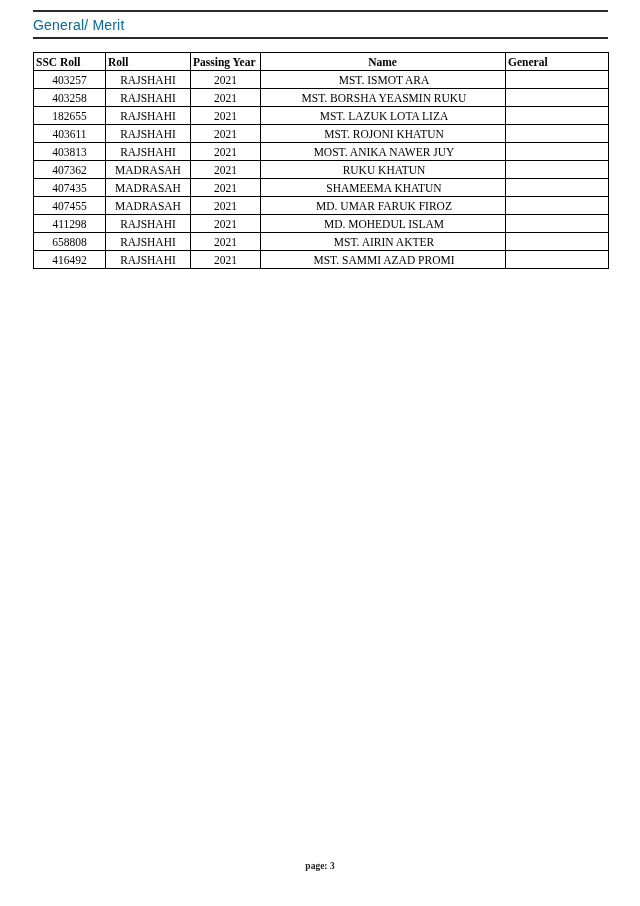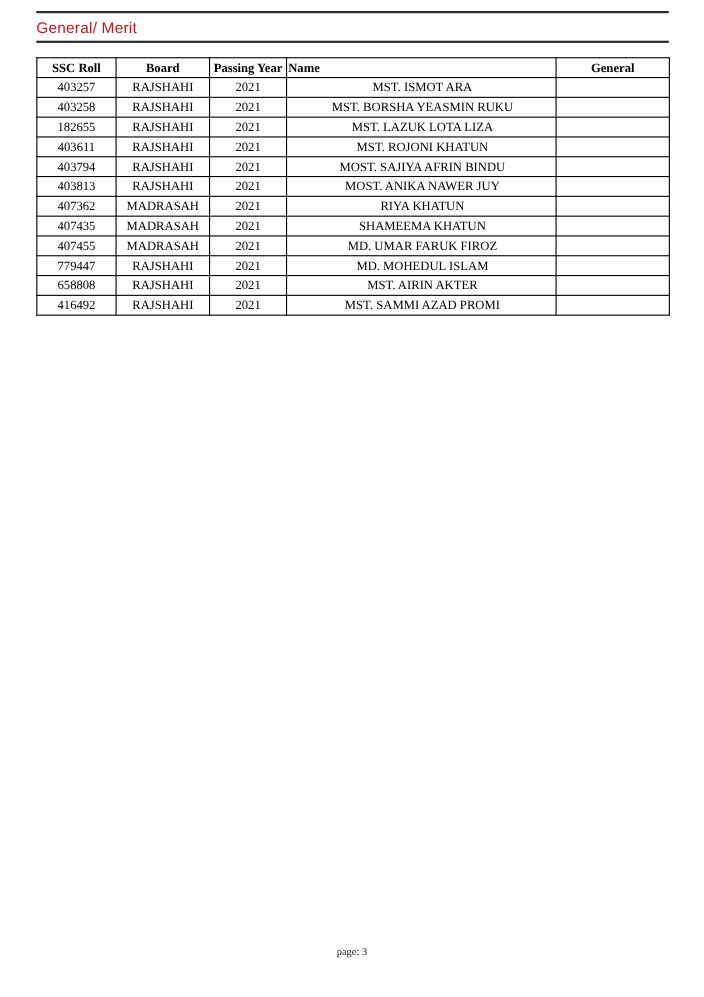--- a/index.html
+++ b/index.html
@@ -25,21 +25,21 @@
   }
   .rule-top { top: 10px; }
   .rule-title { top: 37px; }
   .section-title {
     position: absolute;
     left: 33px;
     top: 16px;
     font-family: "Liberation Sans", sans-serif;
     font-size: 14px;
     line-height: 18px;
-    color: #b91c1c;
+    color: #0369a1;
     letter-spacing: 0.2px;
   }
   table.merit-table {
     position: absolute;
     left: 33px;
     top: 52px;
     width: 575px;
     border-collapse: collapse;
     table-layout: fixed;
   }
@@ -49,34 +49,35 @@
     font-size: 11.5px;
     line-height: 12px;
     height: 17px;
     padding: 0 2px;
     overflow: hidden;
     white-space: nowrap;
     vertical-align: middle;
   }
   .merit-table th {
     font-weight: bold;
-    text-align: center;
+    text-align: left;
   }
-  .merit-table th.col-name { text-align: left; padding-left: 1px; }
+  .merit-table th.col-name { text-align: center; padding-left: 1px; }
   .merit-table td { text-align: center; }
   .merit-table td.cell-name { text-align: center; padding-left: 4px; }
   .footer {
     position: absolute;
     top: 861px;
     left: 0;
     width: 100%;
     text-align: center;
     font-family: "Liberation Serif", serif;
     font-size: 9.5px;
     color: #222222;
+    font-weight: bold;
   }
 </style>
 </head>
 <body>
 
 <div class="page">
 
   <div class="rule rule-top"></div>
 
   <div class="section-title">General/ Merit</div>
@@ -87,21 +88,21 @@
     <colgroup>
       <col style="width:72px">
       <col style="width:85px">
       <col style="width:70px">
       <col style="width:245px">
       <col style="width:103px">
     </colgroup>
     <thead>
       <tr>
         <th>SSC Roll</th>
-        <th>Board</th>
+        <th>Roll</th>
         <th>Passing Year</th>
         <th class="col-name">Name</th>
         <th>General</th>
       </tr>
     </thead>
     <tbody id="table-body">
         <tr>
           <td class="cell-roll">403257</td>
           <td class="cell-board">RAJSHAHI</td>
           <td class="cell-year">2021</td>
@@ -123,56 +124,49 @@
           <td class="cell-remarks"></td>
         </tr>
         <tr>
           <td class="cell-roll">403611</td>
           <td class="cell-board">RAJSHAHI</td>
           <td class="cell-year">2021</td>
           <td class="cell-name">MST. ROJONI KHATUN</td>
           <td class="cell-remarks"></td>
         </tr>
         <tr>
-          <td class="cell-roll">403794</td>
-          <td class="cell-board">RAJSHAHI</td>
-          <td class="cell-year">2021</td>
-          <td class="cell-name">MOST. SAJIYA AFRIN BINDU</td>
-          <td class="cell-remarks"></td>
-        </tr>
-        <tr>
           <td class="cell-roll">403813</td>
           <td class="cell-board">RAJSHAHI</td>
           <td class="cell-year">2021</td>
           <td class="cell-name">MOST. ANIKA NAWER JUY</td>
           <td class="cell-remarks"></td>
         </tr>
         <tr>
           <td class="cell-roll">407362</td>
           <td class="cell-board">MADRASAH</td>
           <td class="cell-year">2021</td>
-          <td class="cell-name">RIYA KHATUN</td>
+          <td class="cell-name">RUKU KHATUN</td>
           <td class="cell-remarks"></td>
         </tr>
         <tr>
           <td class="cell-roll">407435</td>
           <td class="cell-board">MADRASAH</td>
           <td class="cell-year">2021</td>
           <td class="cell-name">SHAMEEMA KHATUN</td>
           <td class="cell-remarks"></td>
         </tr>
         <tr>
           <td class="cell-roll">407455</td>
           <td class="cell-board">MADRASAH</td>
           <td class="cell-year">2021</td>
           <td class="cell-name">MD. UMAR FARUK FIROZ</td>
           <td class="cell-remarks"></td>
         </tr>
         <tr>
-          <td class="cell-roll">779447</td>
+          <td class="cell-roll">411298</td>
           <td class="cell-board">RAJSHAHI</td>
           <td class="cell-year">2021</td>
           <td class="cell-name">MD. MOHEDUL ISLAM</td>
           <td class="cell-remarks"></td>
         </tr>
         <tr>
           <td class="cell-roll">658808</td>
           <td class="cell-board">RAJSHAHI</td>
           <td class="cell-year">2021</td>
           <td class="cell-name">MST. AIRIN AKTER</td>

